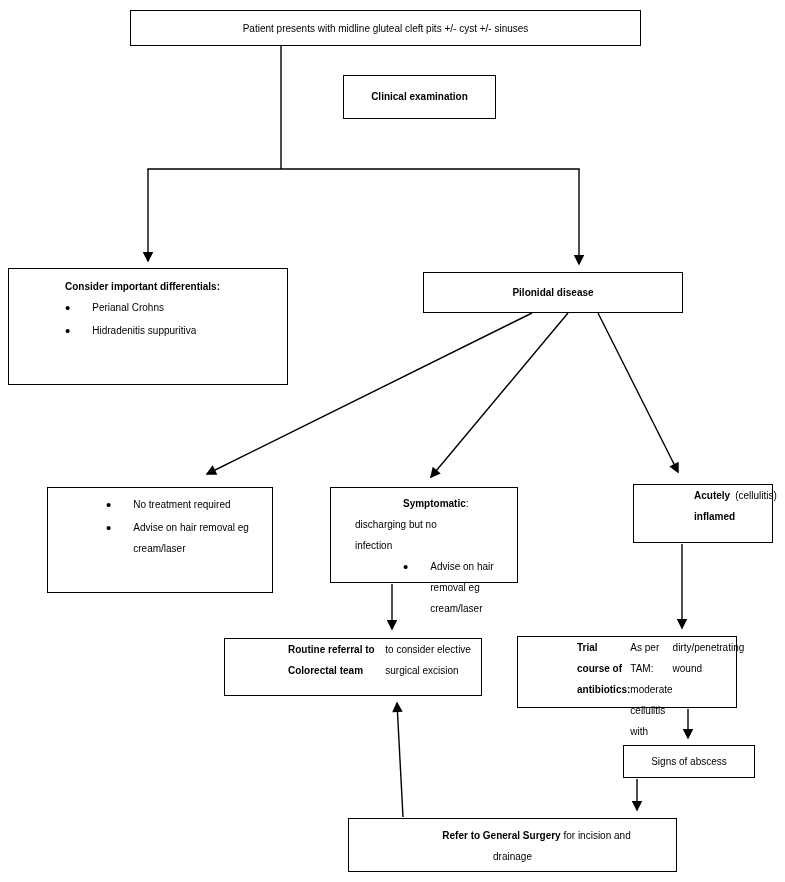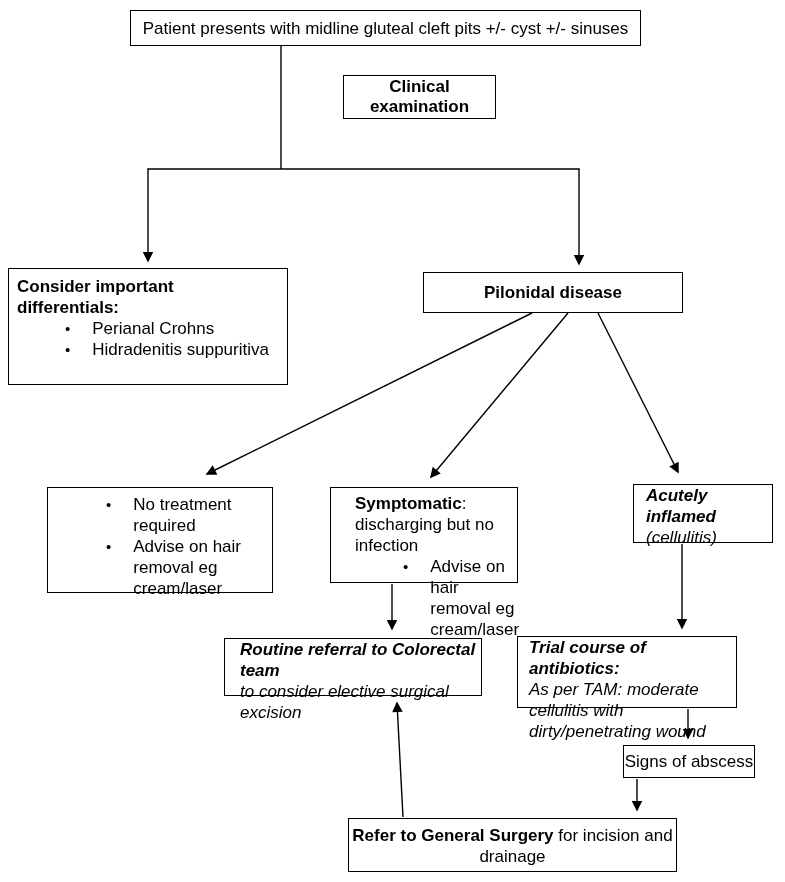--- a/index.html
+++ b/index.html
@@ -2,50 +2,49 @@
 <html><head>
 <meta charset="utf-8">
 <style>
   html, body { margin: 0; padding: 0; background: #ffffff; }
   .canvas {
     position: relative;
     width: 785px;
     height: 882px;
     background: #ffffff;
     font-family: "Liberation Sans", sans-serif;
-    font-size: 17px;
+    font-size: 10px;
     line-height: 21px;
     color: #000000;
     overflow: hidden;
   }
   svg.connectors {
     position: absolute;
     left: 0; top: 0;
     width: 785px; height: 882px;
     pointer-events: none;
   }
   svg.connectors line { stroke: #000000; stroke-width: 1.4; }
   .box {
     position: absolute;
     box-sizing: border-box;
     border: 1.5px solid #000000;
     background: #ffffff;
   }
-  .bold { font-weight: 700; }
+  .bold { font-weight: 700; margin-left: 48px; }
   .flex-center {
     display: flex;
     align-items: center;
     justify-content: center;
     text-align: center;
   }
   .v-center {
     display: flex;
-    flex-direction: column;
-    justify-content: flex-start;
-    font-style: italic;
+    flex-direction: row;
+    justify-content: space-between;
   }
   .bullet { display: flex; padding-left: 48px; }
   .bullet .dot { flex: 0 0 auto; margin-right: 22px; }
   .bullet .dot::before { content: "\2022"; font-size: 15px; }
   .bullet .b-text { flex: 1 1 auto; }
 
   
   .n-presenting   { left: 130px; top: 10px;  width: 511px; height: 36px; }
   .n-clinical     { left: 343px; top: 75px;  width: 153px; height: 44px; padding: 0 20px; font-weight: 700; line-height: 20px; }
   .n-differentials{ left: 8px;   top: 268px; width: 280px; height: 117px; padding: 7px 8px; }

